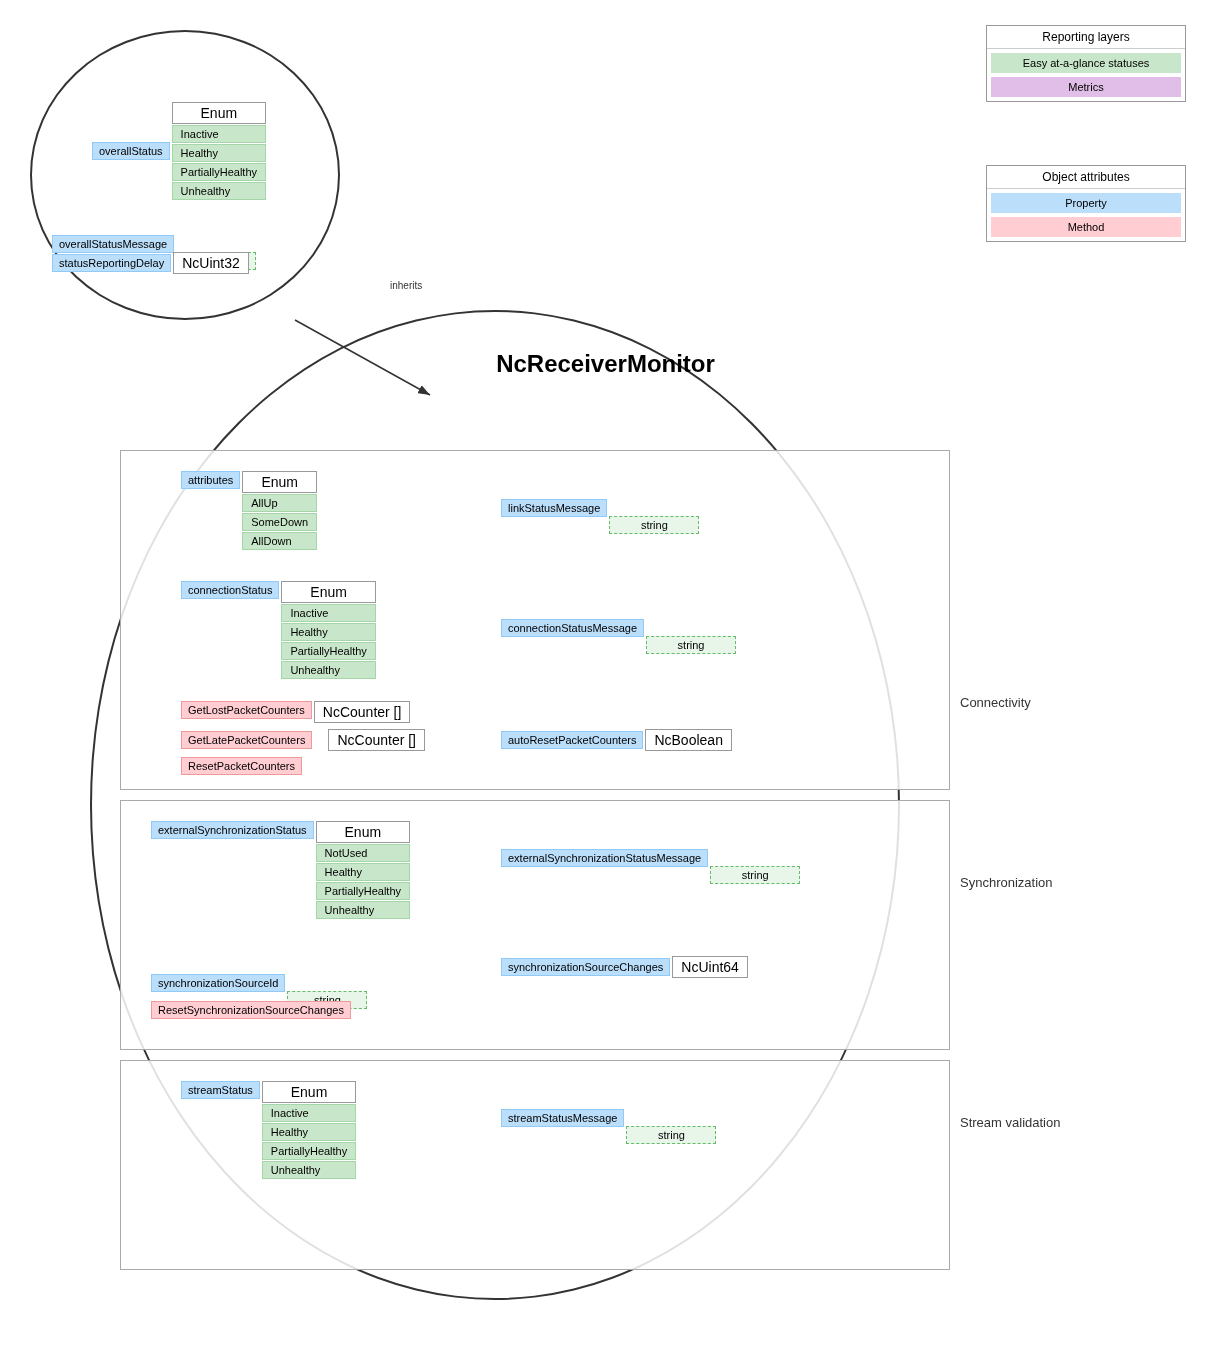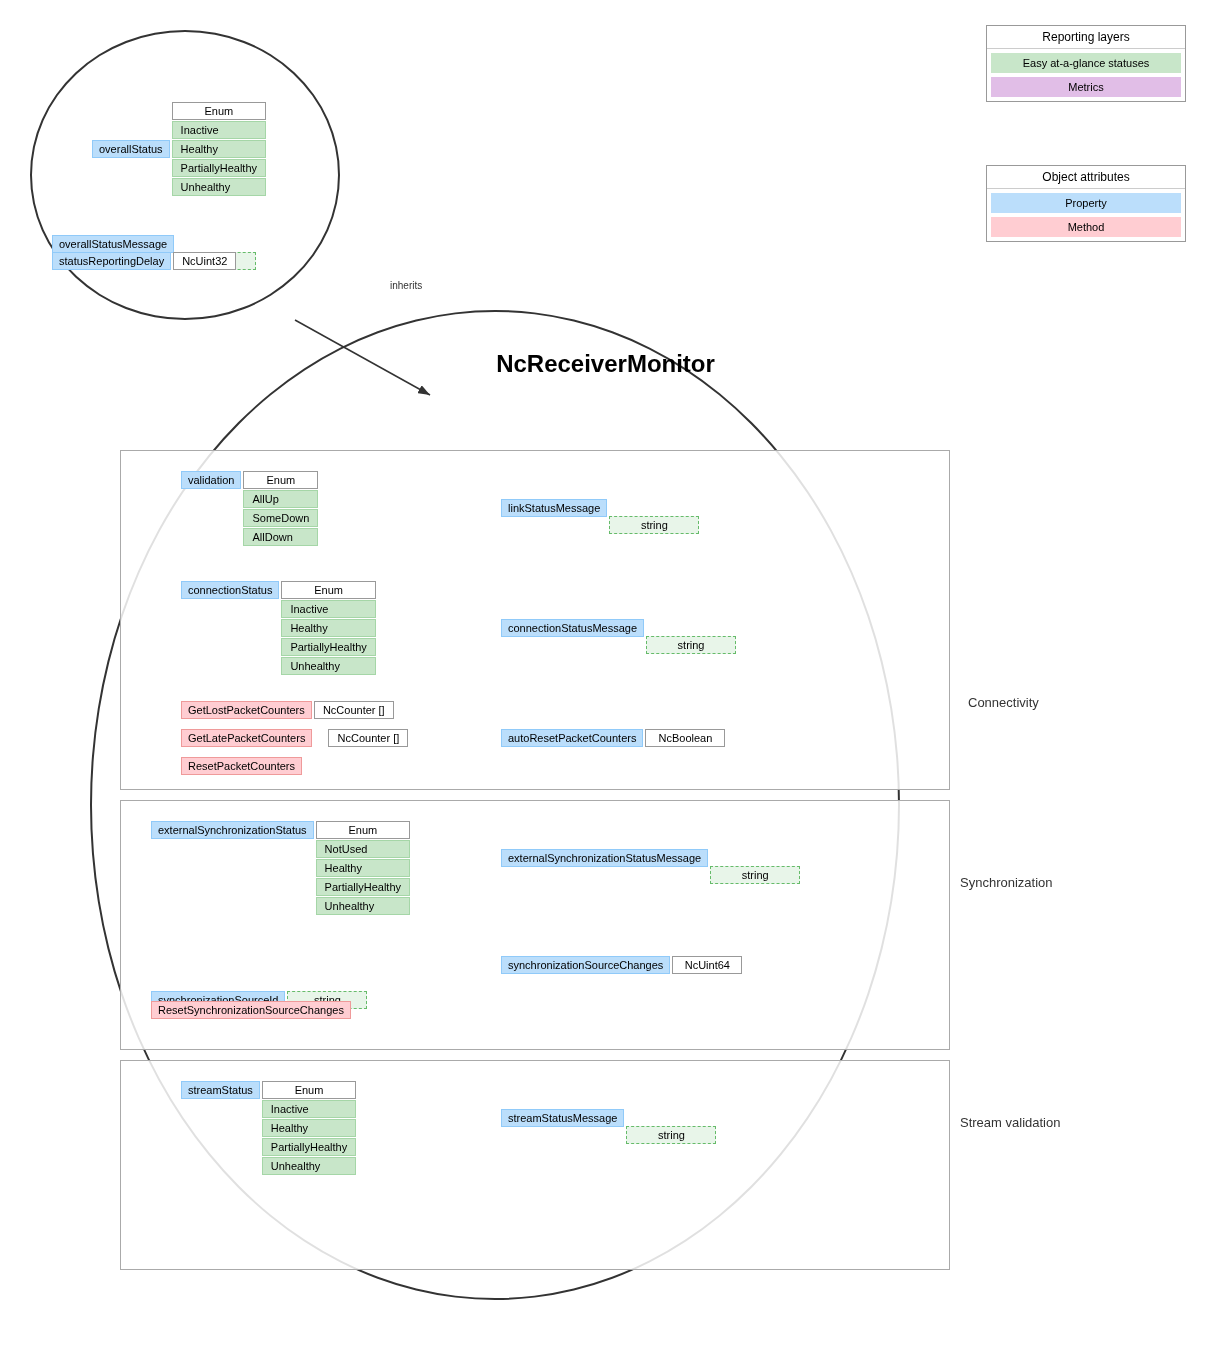--- a/index.html
+++ b/index.html
@@ -155,21 +155,21 @@
       background: #c8e6c9;
       border: 1px solid #a5d6a7;
       padding: 2px 8px;
       font-size: 11px;
       white-space: nowrap;
     }
     .enum-header {
       background: #fff;
       border: 1px solid #999;
       padding: 2px 8px;
-      font-size: 11px;
+      font-size: 14px;
       text-align: center;
     }
 
     svg.arrows {
       position: absolute;
       top: 0;
       left: 0;
       width: 1211px;
       height: 1357px;
       pointer-events: none;
@@ -228,21 +228,21 @@
 
   <div style="position:absolute; top:280px; left:390px; font-size:10px; color:#333;">inherits</div>
 
   <div class="circle-receiver-monitor"></div>
 
   <div class="circle-receiver-title">NcReceiverMonitor</div>
 
   <div class="section-box" style="top:450px; left:120px; width:830px; height:340px;">
 
     <div style="position:absolute; top:20px; left:60px; display:flex; align-items:flex-start; gap:2px;">
-      <span class="prop-badge">validation</span>
+      <span class="prop-badge">attributes</span>
       <div style="display:flex; flex-direction:column; gap:1px;">
         <div class="enum-header" style="text-align:center;">Enum</div>
         <div class="enum-value">AllUp</div>
         <div class="enum-value">SomeDown</div>
         <div class="enum-value">AllDown</div>
       </div>
     </div>
 
     <div style="position:absolute; top:30px; left:380px; display:flex; align-items:center; gap:2px;">
       <span class="prop-badge">linkStatusMessage</span>
@@ -278,41 +278,41 @@
     <div style="position:absolute; top:278px; left:380px; display:flex; align-items:center; gap:2px;">
       <span class="prop-badge">autoResetPacketCounters</span>
       <span class="enum-header" style="min-width:80px; text-align:center;">NcBoolean</span>
     </div>
 
     <div style="position:absolute; top:306px; left:60px; display:flex; align-items:center; gap:2px;">
       <span class="method-badge">ResetPacketCounters</span>
     </div>
   </div>
 
-  <div class="section-label" style="top:695px; left:960px;margin-left:8px;">Connectivity</div>
+  <div class="section-label" style="top:695px; left:960px;">Connectivity</div>
 
   <div class="section-box" style="top:800px; left:120px; width:830px; height:250px;">
 
     <div style="position:absolute; top:20px; left:30px; display:flex; align-items:flex-start; gap:2px;">
       <span class="prop-badge">externalSynchronizationStatus</span>
       <div style="display:flex; flex-direction:column; gap:1px;">
         <div class="enum-header" style="text-align:center;">Enum</div>
         <div class="enum-value">NotUsed</div>
         <div class="enum-value">Healthy</div>
         <div class="enum-value">PartiallyHealthy</div>
         <div class="enum-value">Unhealthy</div>
       </div>
     </div>
 
     <div style="position:absolute; top:30px; left:380px; display:flex; align-items:center; gap:2px;">
       <span class="prop-badge">externalSynchronizationStatusMessage</span>
       <span class="string-badge" style="min-width:90px; text-align:center;">string</span>
     </div>
 
-    <div style="position:absolute; top:155px; left:30px; display:flex; align-items:flex-end; gap:2px;">
+    <div style="position:absolute; top:155px; left:30px; display:flex; align-items:center; gap:2px;">
       <span class="prop-badge">synchronizationSourceId</span>
       <span class="string-badge" style="min-width:80px; text-align:center;">string</span>
     </div>
 
     <div style="position:absolute; top:155px; left:380px; display:flex; align-items:center; gap:2px;">
       <span class="prop-badge">synchronizationSourceChanges</span>
       <span class="enum-header" style="min-width:70px; text-align:center;">NcUint64</span>
     </div>
 
     <div style="position:absolute; top:200px; left:30px; display:flex; align-items:center; gap:2px;">

